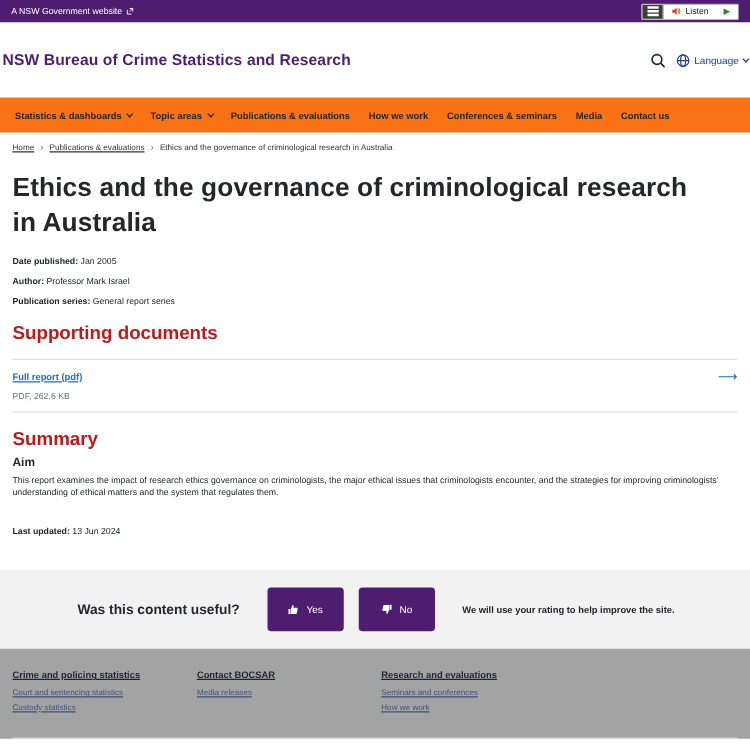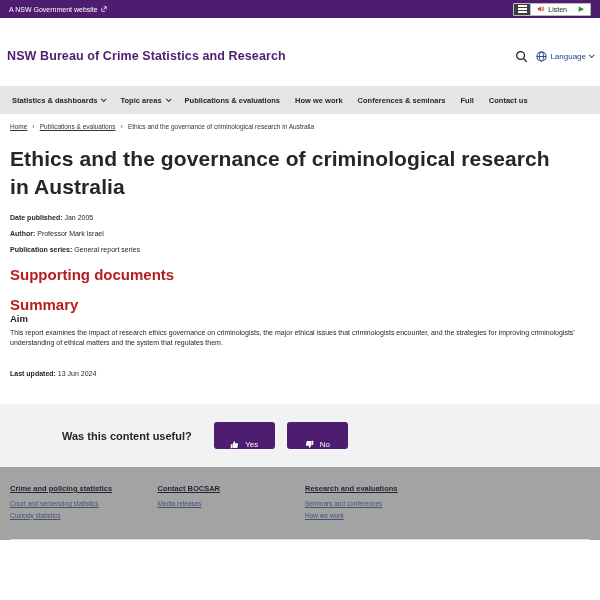--- a/index.html
+++ b/index.html
@@ -15,29 +15,29 @@
   .rs-menu { background:#3d3d3d; width:17px; display:flex; flex-direction:column;
     justify-content:center; align-items:center; gap:1.5px; border-right:1px solid #bbb; cursor:pointer;}
   .rs-menu i { display:block; width:9px; height:1.5px; background:#fff; }
   .rs-listen { display:flex; align-items:center; gap:3px; padding:0 6px; font-size:7px;
     color:#222; border-right:1px solid #bbb; cursor:pointer; background:#fff; border:none;}
   .rs-play { width:17px; display:flex; align-items:center; justify-content:center;
     color:#2e8b2e; font-size:7px; background:#fff; border:none; cursor:pointer;}
 
   
   .masthead { height:60px; display:flex; align-items:center; justify-content:space-between;
-    padding:0 7px; background:#fff;margin-top:8px; }
+    padding:0 2px; background:#fff; }
   .site-title { color:#4e1d70; font-size:12.5px; font-weight:bold; letter-spacing:0.1px; }
   .masthead-right { display:flex; align-items:center; gap:8px; }
   .language { display:flex; align-items:center; gap:3px; color:#24408e; font-size:8px; cursor:pointer;}
   .chev { display:inline-block; width:4px; height:4px; border-right:1.2px solid currentColor;
     border-bottom:1.2px solid currentColor; transform:rotate(45deg) translateY(-1px); }
 
   
-  .nav { background:#e5e5e5; height:28px; display:flex; align-items:center; gap:15px;
+  .nav { background:#f97316; height:28px; display:flex; align-items:center; gap:15px;
     padding:0 12px; }
   .nav-item { font-size:7.5px; font-weight:bold; color:#22272b; display:flex;
     align-items:center; gap:4px; cursor:pointer; white-space:nowrap; }
   .nav-item .chev { color:#22272b; }
 
   
   .breadcrumb { display:flex; align-items:center; gap:5px; padding:9px 10px 0 10px;
     font-size:6.5px; color:#333; }
   .crumb-link { text-decoration:underline; color:#333; cursor:pointer; }
   .crumb-sep { color:#555; font-size:7px; }
@@ -49,30 +49,30 @@
   .meta-list { margin-top:13px; }
   .meta-row { font-size:7px; margin-bottom:9px; }
   .meta-row b { font-weight:bold; }
   h2 { font-size:15px; font-weight:bold; color:#b91c1c; margin-top:13px; }
   .doc-card { margin-top:12px; border-top:1px solid #dfe1e5; border-bottom:1px solid #dfe1e5;
     padding:9px 0 8px 0; }
   .doc-row { display:flex; align-items:center; justify-content:space-between; }
   .doc-link { color:#1e6fc8; font-size:7.5px; font-weight:bold; text-decoration:underline; cursor:pointer;}
   .doc-arrow { color:#1e6fc8; font-size:11px; line-height:8px; cursor:pointer; }
   .doc-meta { font-size:7px; color:#6d7479; margin-top:8px; }
-  h3 { font-size:9.5px; font-weight:bold; }
+  h3 { font-size:9.5px; font-weight:bold; margin-top:5px; }
   .summary-body { font-size:7px; line-height:10px; margin-top:4px; color:#22272b; max-width:582px;}
   .last-updated { font-size:7px; margin-top:22px; }
 
   
   .feedback { background:#f2f2f2; margin-top:27px; height:63px; display:flex;
     align-items:center; padding:0 10px 0 62px; }
   .fb-question { font-size:11px; font-weight:bold; margin-right:22px; }
-  .fb-btn { background:#4e1d70; color:#fff; border:none; border-radius:3px; height:27px;
-    width:61px; font-size:8px; display:flex; align-items:flex-end; justify-content:center;
+  .fb-btn { background:#4e1d70; color:#fff; border:none; border-radius:3px; height:35px;
+    width:61px; font-size:8px; display:flex; align-items:center; justify-content:center;
     gap:6px; cursor:pointer; margin-right:12px; font-family:inherit; }
   .fb-note { font-size:7.5px; font-weight:bold; margin-left:10px; }
 
   
   .footer { padding:10px 10px 0 10px; background:#a3a3a3; }
   .footer-cols { display:grid; grid-template-columns:repeat(4, 1fr); column-gap:10px; }
   .f-heading { font-size:7.5px; font-weight:bold; text-decoration:underline; color:#1f2533;
     margin-bottom:7px; cursor:pointer; display:inline-block; }
   .f-link { display:block; font-size:6.5px; color:#44517a; text-decoration:underline;
     margin-bottom:4.5px; cursor:pointer; }
@@ -150,21 +150,21 @@
   <div class="nav-item">
     <span>Publications &amp; evaluations</span>
   </div>
   <div class="nav-item">
     <span>How we work</span>
   </div>
   <div class="nav-item">
     <span>Conferences &amp; seminars</span>
   </div>
   <div class="nav-item">
-    <span>Full</span>
+    <span>Media</span>
   </div>
   <div class="nav-item">
     <span>Contact us</span>
   </div>
 </div>
 
 <div class="breadcrumb">
   <span class="crumb-link">Home</span>
   <span class="crumb-sep">›</span>
   <span class="crumb-link">Publications &amp; evaluations</span>
@@ -176,20 +176,27 @@
   <h1>Ethics and the governance of criminological research in Australia</h1>
 
   <div class="meta-list">
     <div class="meta-row"><b>Date published:</b><span> Jan 2005</span></div>
     <div class="meta-row"><b>Author:</b><span> Professor Mark Israel</span></div>
     <div class="meta-row"><b>Publication series:</b><span> General report series</span></div>
   </div>
 
   <h2>Supporting documents</h2>
 
+  <div class="doc-card">
+    <div class="doc-row">
+      <span class="doc-link">Full report (pdf)</span>
+      <span class="doc-arrow">⟶</span>
+    </div>
+    <div class="doc-meta">PDF, 262.6 KB</div>
+  </div>
 
   <h2>Summary</h2>
   <h3>Aim</h3>
   <p class="summary-body">This report examines the impact of research ethics governance on criminologists, the major ethical issues that criminologists encounter, and the strategies for improving criminologists’ understanding of ethical matters and the system that regulates them.</p>
 
   <div class="last-updated">
     <b>Last updated:</b><span> 13 Jun 2024</span>
   </div>
 </div>
 
@@ -204,20 +211,21 @@
     <span>Yes</span>
   </button>
   <button class="fb-btn">
     <span>
       <svg width="9" height="9" viewBox="0 0 12 12" style="transform:rotate(180deg)">
           <path d="M1 5.5 h2 V11 H1 Z M3.5 5.5 L5.5 1.2 q1.3 0 1.1 1.5 L6.3 4.3 H10 q1 0 0.8 1.2 L10 9.8 q-0.2 1 -1.2 1 H3.5 Z" fill="#fff"></path>
         </svg>
     </span>
     <span>No</span>
   </button>
+  <span class="fb-note">We will use your rating to help improve the site.</span>
 </div>
 
 <div class="footer">
   <div class="footer-cols">
     <div>
       <span class="f-heading">Crime and policing statistics</span>
       <span class="f-link">Court and sentencing statistics</span>
       <span class="f-link">Custody statistics</span>
     </div>
     <div>

